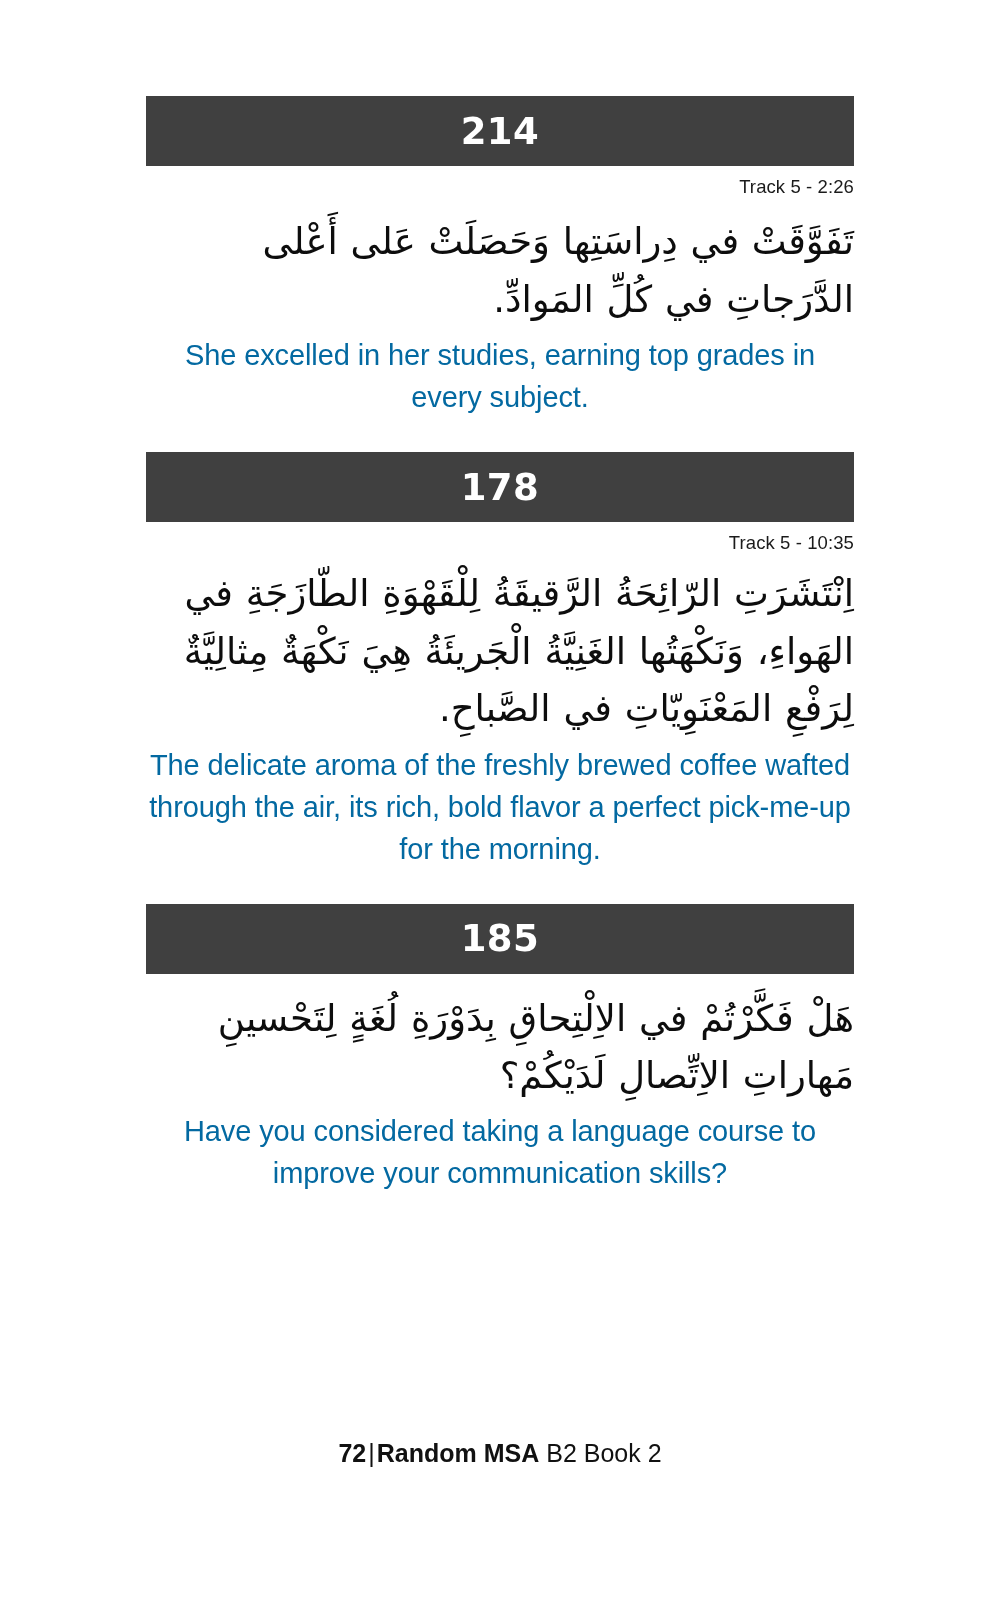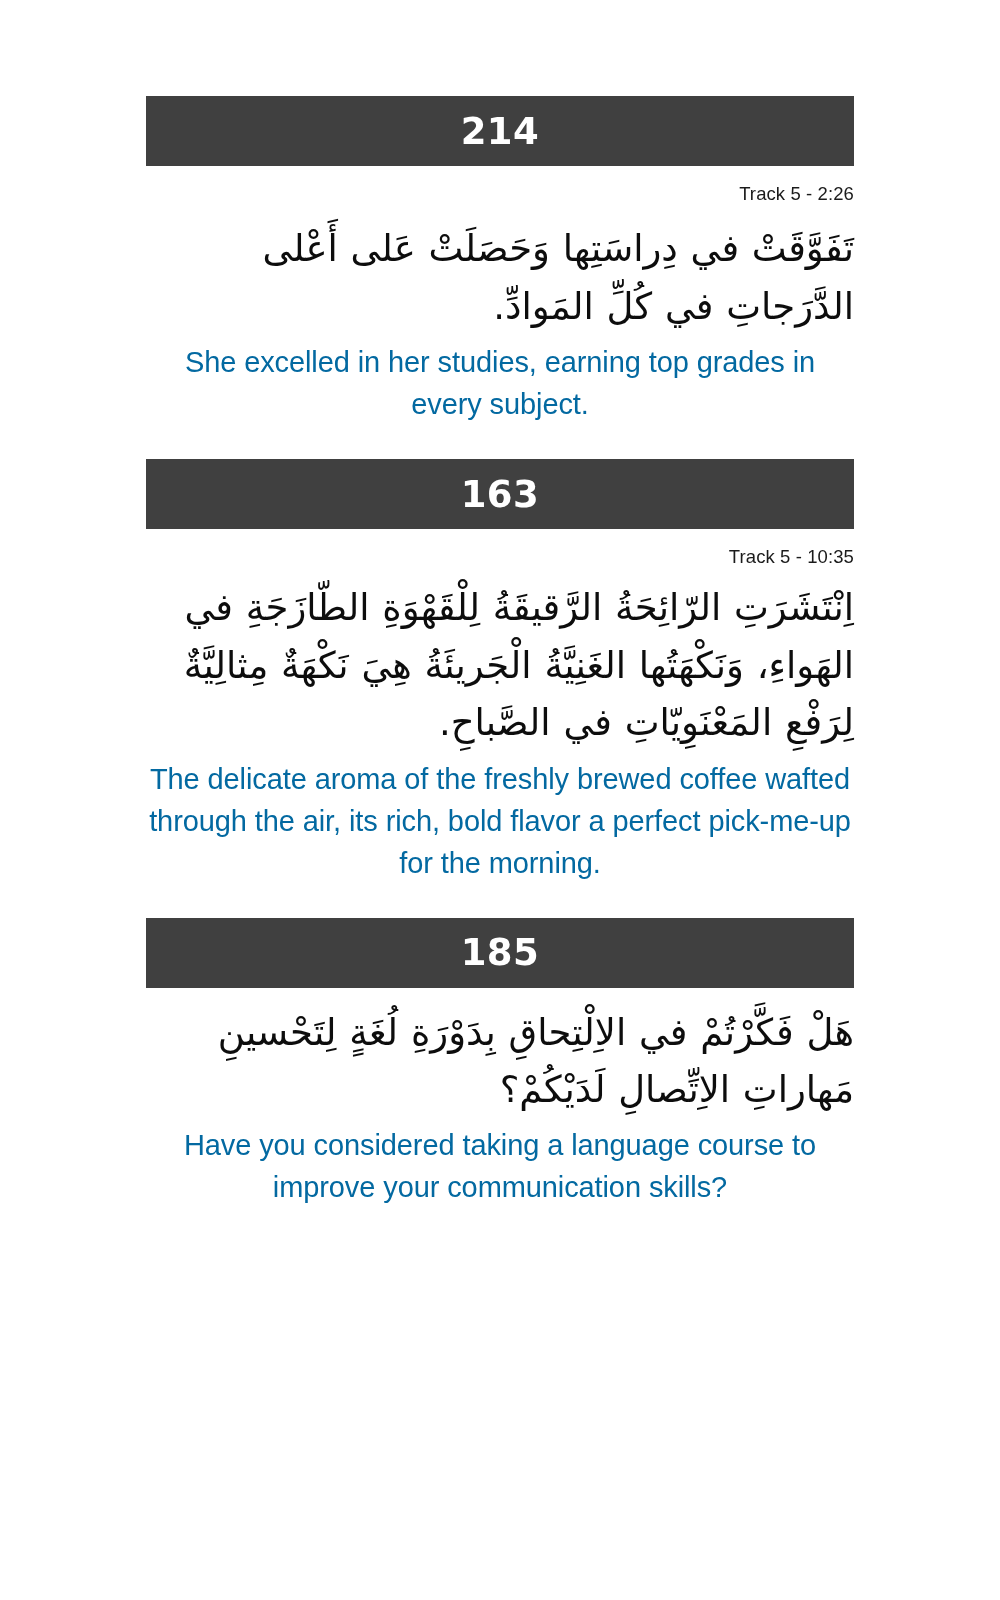--- a/index.html
+++ b/index.html
@@ -53,22 +53,23 @@
     font-size: 37px;
     font-weight: bold;
     letter-spacing: 0.5px;
     line-height: 1;
   }
 
   .track-row {
     width: 100%;
     display: flex;
     justify-content: flex-end;
-    padding-top: 18px;
+    padding-top: 4px;
     box-sizing: border-box;
+    margin-top: 7px;
   }
   .track-label {
     font-family: "Liberation Sans", sans-serif;
     font-size: 18.5px;
     color: #1b1b1b;
     letter-spacing: 0.1px;
     line-height: 1.1;
   }
 
   .arabic {
@@ -127,33 +128,36 @@
       </div>
       <div class="track-row">
         <span class="track-label">Track 5 - 2:26</span>
       </div>
       <div class="arabic">تَفَوَّقَتْ في دِراسَتِها وَحَصَلَتْ عَلى أَعْلى الدَّرَجاتِ في كُلِّ المَوادِّ.</div>
       <div class="english">She excelled in her studies, earning top grades in every subject.</div>
     </div>
 
     <div class="entry e215">
       <div class="entry-header">
-        <span class="entry-number">163</span>
+        <span class="entry-number">178</span>
       </div>
       <div class="track-row">
         <span class="track-label">Track 5 - 10:35</span>
       </div>
       <div class="arabic">اِنْتَشَرَتِ الرّائِحَةُ الرَّقيقَةُ لِلْقَهْوَةِ الطّازَجَةِ في الهَواءِ، وَنَكْهَتُها الغَنِيَّةُ الْجَريئَةُ هِيَ نَكْهَةٌ مِثالِيَّةٌ لِرَفْعِ المَعْنَوِيّاتِ في الصَّباحِ.</div>
       <div class="english">The delicate aroma of the freshly brewed coffee wafted through the air, its rich, bold flavor a perfect pick-me-up for the morning.</div>
     </div>
 
     <div class="entry e216">
       <div class="entry-header">
         <span class="entry-number">185</span>
       </div>
       <div class="arabic">هَلْ فَكَّرْتُمْ في الاِلْتِحاقِ بِدَوْرَةِ لُغَةٍ لِتَحْسينِ مَهاراتِ الاِتِّصالِ لَدَيْكُمْ؟</div>
       <div class="english">Have you considered taking a language course to improve your communication skills?</div>
     </div>
 
   </div>
 
+  <div class="footer">
+    <span class="bold">72</span><span class="sep">|</span><span class="bold">Random MSA</span> <span class="light">B2 Book 2</span>
+  </div>
 
 </div>
 
 </body></html>

